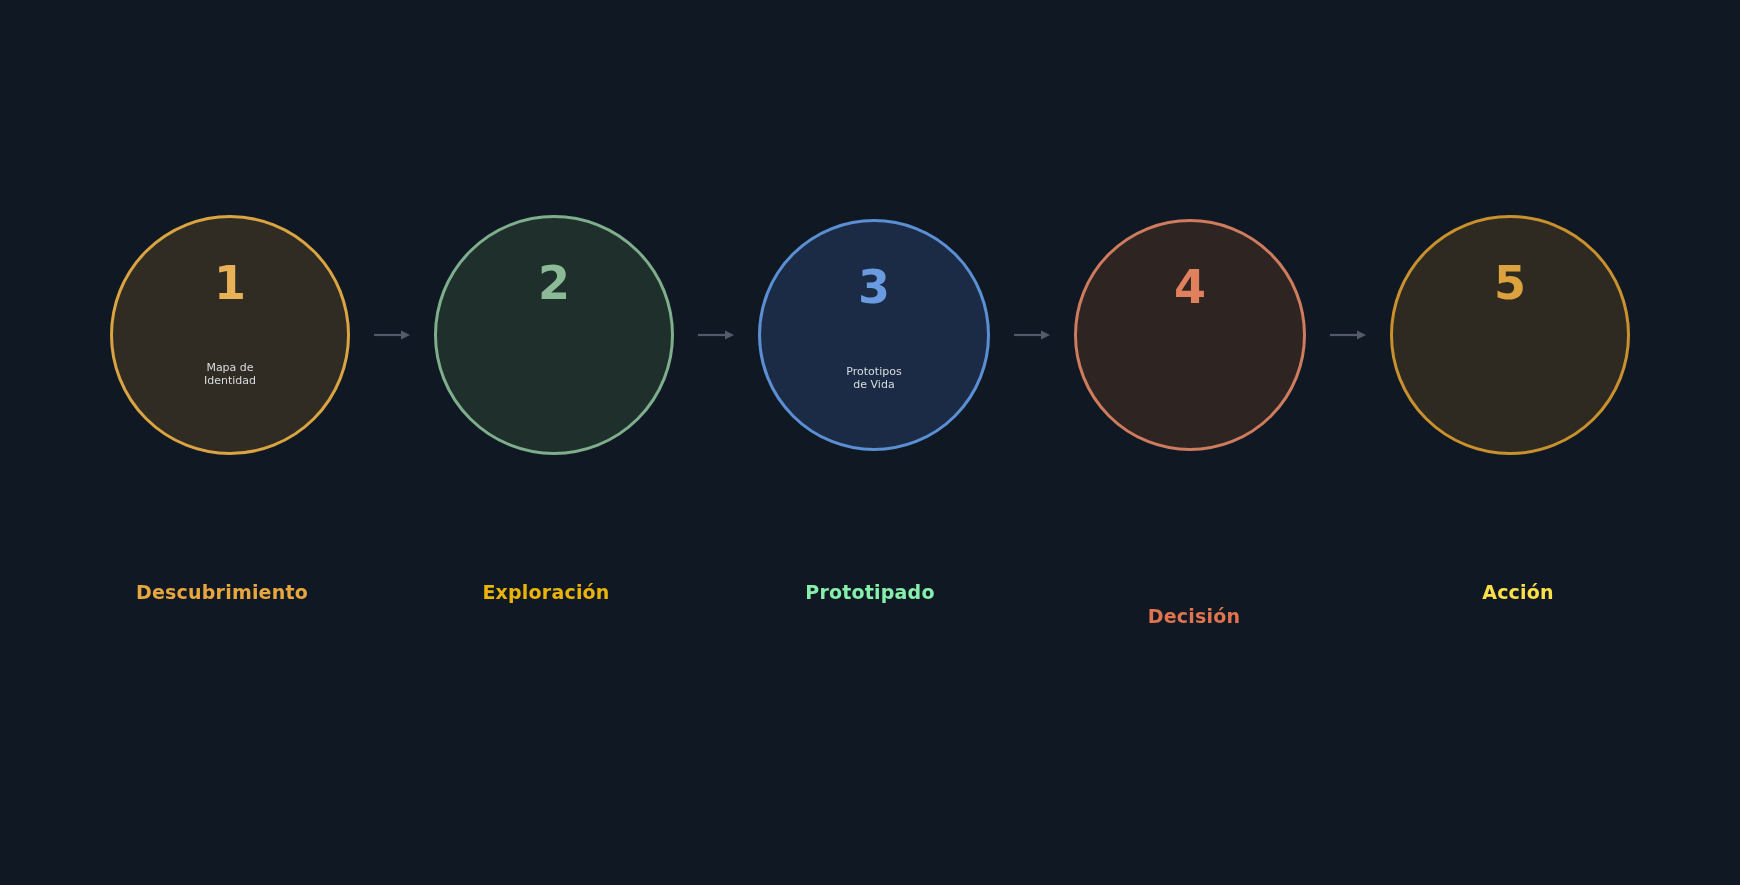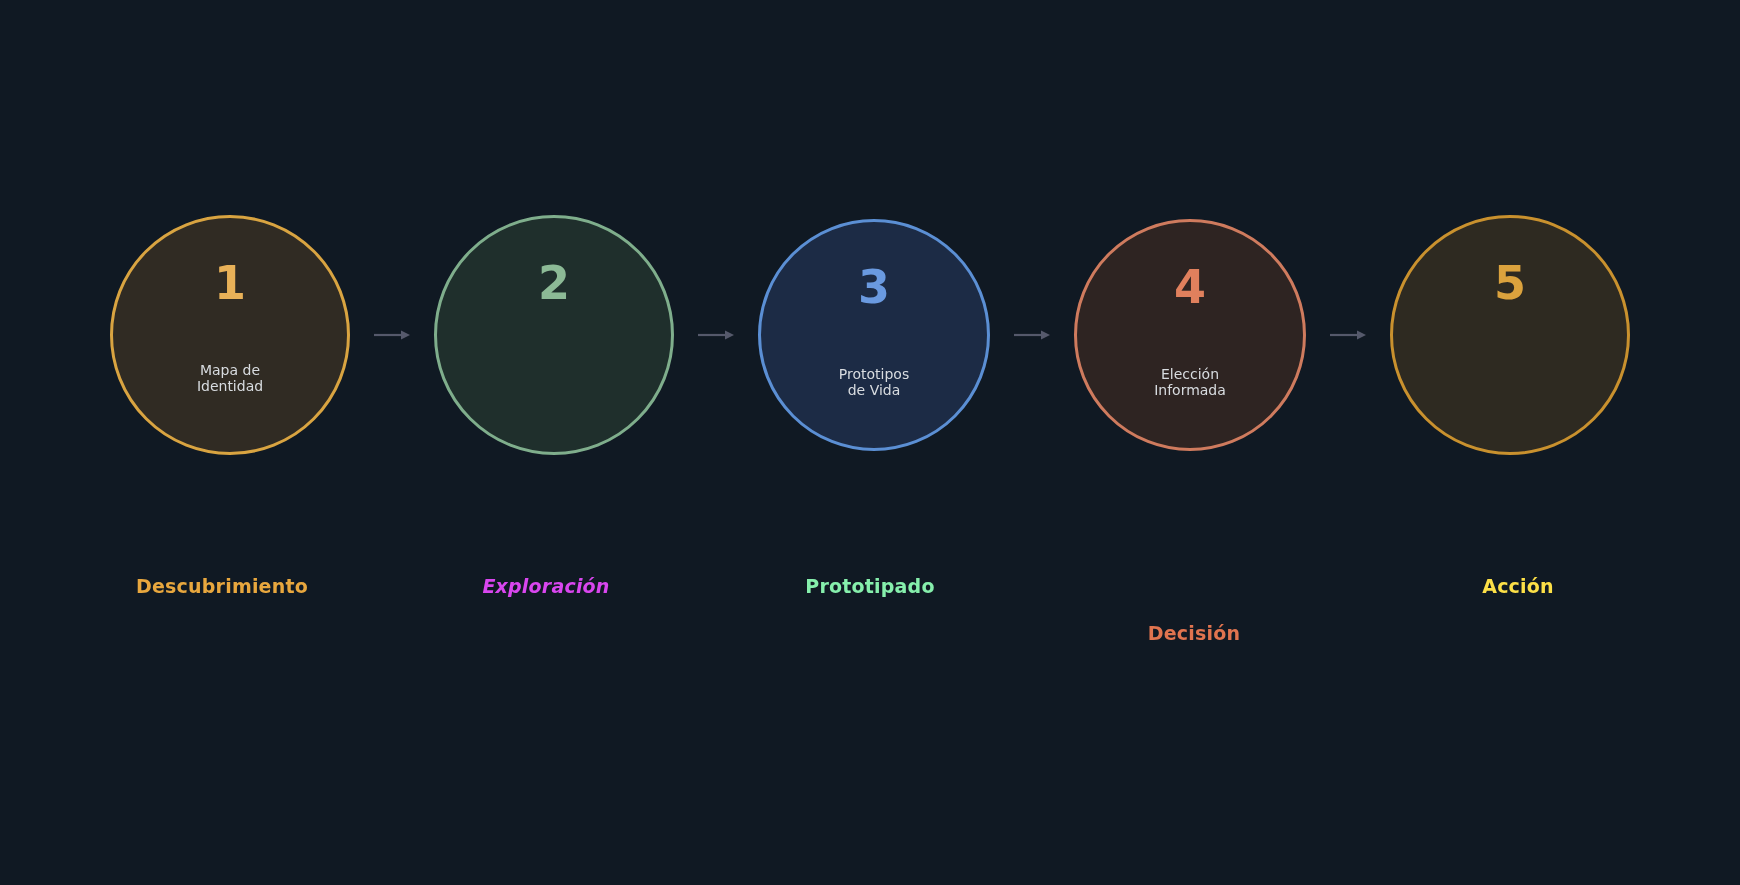--- a/index.html
+++ b/index.html
@@ -54,21 +54,21 @@
     line-height: 1;
     margin-top: 42px;
     letter-spacing: 0px;
   }
 
   .stage-concept {
     position: absolute;
     left: 0;
     right: 0;
     top: 144px;
-    font-size: 14px;
+    font-size: 11px;
     line-height: 1.16;
     color: #d8dce0;
     text-align: center;
     font-weight: 400;
     padding: 0 26px;
     box-sizing: border-box;
     white-space: pre-line;
   }
 
   
@@ -85,20 +85,21 @@
 
   
   .label-row {
     position: absolute;
     top: 575px;
     left: 0;
     width: 1740px;
     height: 34px;
     display: flex;
     flex-direction: row;
+    align-items: center;
     justify-content: center;
   }
   .label-cell {
     width: 240px;
     flex: 0 0 240px;
     text-align: center;
     font-size: 19px;
     font-weight: 700;
     letter-spacing: 0.2px;
   }
@@ -151,43 +152,41 @@
       <span>
         <svg width="36" height="14" viewBox="0 0 36 14" aria-hidden="true">
           <line x1="0" y1="7" x2="29" y2="7" stroke="#55596b" stroke-width="2.2"></line>
           <polygon points="36,7 27,2.6 27,11.4" fill="#55596b"></polygon>
         </svg>
       </span>
     </div>
 
     <div class="stage-node" style="border-color: rgb(207, 123, 94); background: rgb(46, 36, 34); width: 232px; height: 232px; flex-basis: 232px;">
       <div class="stage-number" style="color: rgb(224, 128, 93);">4</div>
-      <div class="stage-concept" style="color: rgb(216, 220, 224);">Elección
-Informada</div>
     </div>
 
     <div class="connector">
       <span>
         <svg width="36" height="14" viewBox="0 0 36 14" aria-hidden="true">
           <line x1="0" y1="7" x2="29" y2="7" stroke="#55596b" stroke-width="2.2"></line>
           <polygon points="36,7 27,2.6 27,11.4" fill="#55596b"></polygon>
         </svg>
       </span>
     </div>
 
     <div class="stage-node" style="border-color: rgb(201, 145, 46); background: rgb(46, 42, 33); width: 240px; height: 240px; flex-basis: 240px;">
       <div class="stage-number" style="color: rgb(219, 162, 61);">5</div>
     </div>
 
   </div>
 
   <div class="label-row">
     <div class="label-cell" style="color: rgb(232, 167, 62);">Descubrimiento</div>
     <div class="label-gap"></div>
-    <div class="label-cell" style="color: #d946ef; font-style: italic;">Exploración</div>
+    <div class="label-cell" style="color: #eab308;">Exploración</div>
     <div class="label-gap"></div>
     <div class="label-cell" style="color: #86efac;">Prototipado</div>
     <div class="label-gap"></div>
     <div class="label-cell" style="color: rgb(224, 116, 79); margin-top: 47px;">Decisión</div>
     <div class="label-gap"></div>
     <div class="label-cell" style="color: #fde047;">Acción</div>
   </div>
 
 </div>
 

